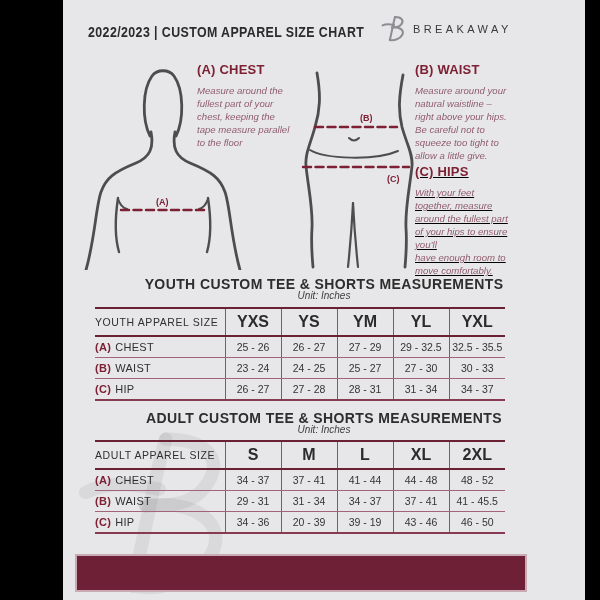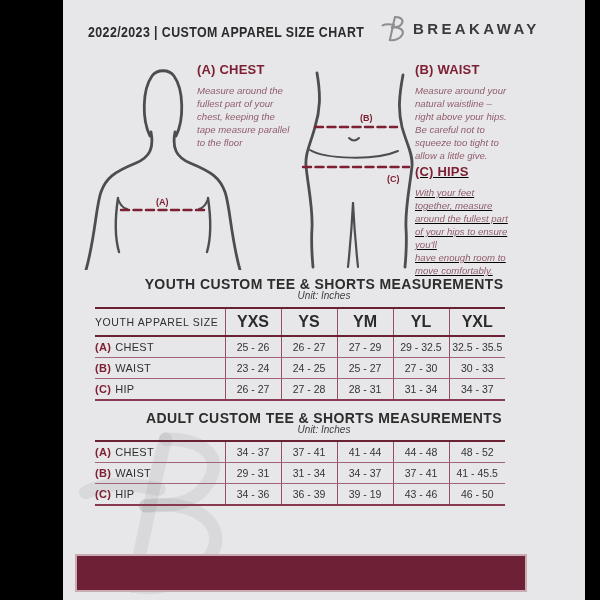--- a/index.html
+++ b/index.html
@@ -4,21 +4,21 @@
 <style>
   html,body{margin:0;padding:0;}
   body{width:600px;height:600px;background:#000;position:relative;overflow:hidden;
        font-family:"Liberation Sans",sans-serif;}
   .doc{position:absolute;left:63px;top:0;width:522px;height:600px;background:#e7e7e9;overflow:hidden;}
 
   
   .header-title{position:absolute;left:25px;top:23px;font-size:15.5px;font-weight:bold;color:#2b2b2b;
        letter-spacing:.5px;transform:scaleX(.8);transform-origin:0 0;white-space:nowrap;}
   .brand{position:absolute;left:318px;top:15px;display:flex;align-items:center;gap:6px;}
-  .brand-name{font-size:15px;font-weight:bold;letter-spacing:3.4px;color:#3a3a3c;}
+  .brand-name{font-size:11px;font-weight:normal;letter-spacing:3.4px;color:#3a3a3c;}
 
   
   .guide-block{position:absolute;width:120px;}
   .g-heading{font-size:13px;font-weight:bold;color:#7d2033;letter-spacing:.2px;}
   .g-body{margin-top:7px;font-size:9.6px;font-style:italic;line-height:13px;color:#8f5b6b;white-space:pre-line;}
   .fig{position:absolute;}
 
   
   .section-title{position:absolute;width:100%;text-align:center;font-size:14px;font-weight:bold;
        letter-spacing:.4px;color:#2d2d2d;}
@@ -174,40 +174,48 @@
   <table class="size-table" style="top:440px;">
     <colgroup>
         <col style="width:130px">
         <col style="width:56px">
         <col style="width:56px">
         <col style="width:56px">
         <col style="width:56px">
         <col style="width:56px">
       </colgroup>
     <tbody>
+        <tr class="head">
+      <td class="th-size">ADULT APPAREL SIZE</td>
+      <td class="th-sz">S</td>
+      <td class="th-sz">M</td>
+      <td class="th-sz">L</td>
+      <td class="th-sz">XL</td>
+      <td class="th-sz">2XL</td>
+    </tr>
     <tr class="data">
       <td class="td-lbl"><span class="key">(A)</span><span class="lblname">CHEST</span></td>
       <td class="td-val">34 - 37</td>
       <td class="td-val">37 - 41</td>
       <td class="td-val">41 - 44</td>
       <td class="td-val">44 - 48</td>
       <td class="td-val">48 - 52</td>
     </tr>
     <tr class="data">
       <td class="td-lbl"><span class="key">(B)</span><span class="lblname">WAIST</span></td>
       <td class="td-val">29 - 31</td>
       <td class="td-val">31 - 34</td>
       <td class="td-val">34 - 37</td>
       <td class="td-val">37 - 41</td>
       <td class="td-val">41 - 45.5</td>
     </tr>
     <tr class="data">
       <td class="td-lbl"><span class="key">(C)</span><span class="lblname">HIP</span></td>
       <td class="td-val">34 - 36</td>
-      <td class="td-val">36 - 39</td>
+      <td class="td-val">20 - 39</td>
       <td class="td-val">39 - 19</td>
       <td class="td-val">43 - 46</td>
       <td class="td-val">46 - 50</td>
     </tr>
   </tbody>
     </table>
 
   <div class="bar"></div>
 </div>
 

